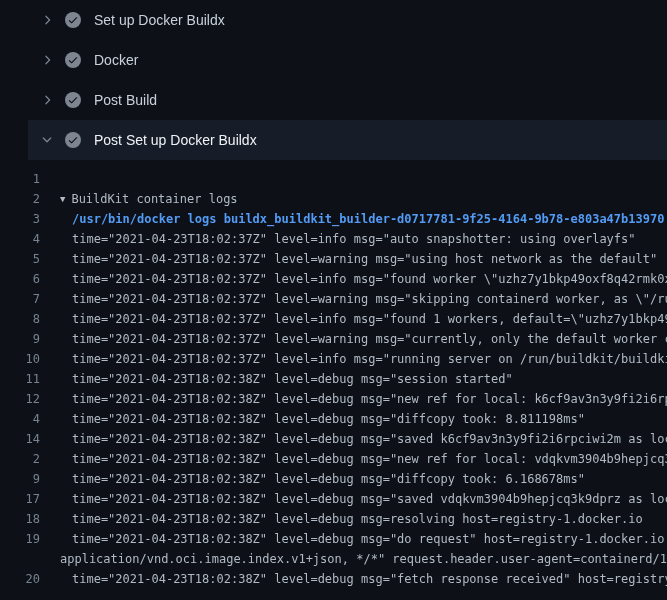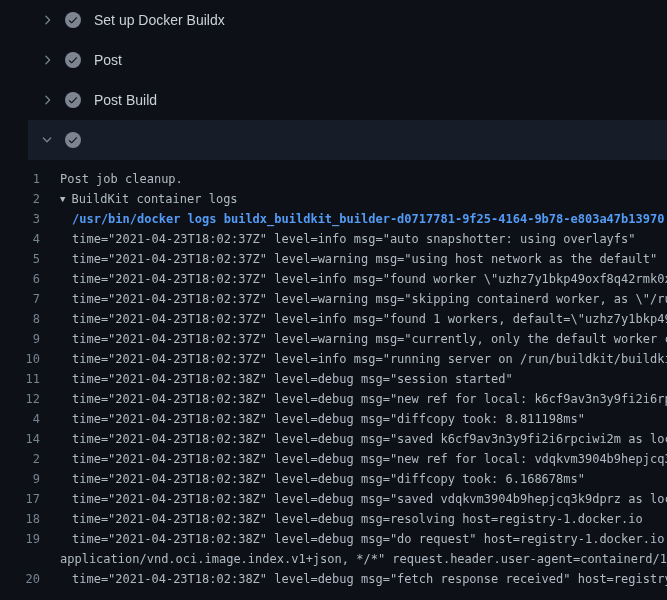--- a/index.html
+++ b/index.html
@@ -68,21 +68,21 @@
       <svg viewBox="0 0 16 16">
           <path d="M6.22 3.22a.75.75 0 0 1 1.06 0l4.25 4.25a.75.75 0 0 1 0 1.06l-4.25 4.25a.75.75 0 0 1-1.06-1.06L9.94 8 6.22 4.28a.75.75 0 0 1 0-1.06Z"></path>
         </svg>
     </span>
     <span class="check">
       <svg viewBox="0 0 16 16">
           <circle cx="8" cy="8" r="8" fill="#7d8590"></circle>
           <path fill="#0d1117" transform="translate(2.4,2.4) scale(0.7)" d="M13.78 4.22a.75.75 0 0 1 0 1.06l-7.25 7.25a.75.75 0 0 1-1.06 0L2.22 9.28a.75.75 0 0 1 1.06-1.06L6 10.94l6.72-6.72a.75.75 0 0 1 1.06 0z"></path>
         </svg>
     </span>
-    <span class="step-label">Post</span>
+    <span class="step-label">Docker</span>
   </div>
 
   <div class="step-row">
     <span class="chev">
       <svg viewBox="0 0 16 16">
           <path d="M6.22 3.22a.75.75 0 0 1 1.06 0l4.25 4.25a.75.75 0 0 1 0 1.06l-4.25 4.25a.75.75 0 0 1-1.06-1.06L9.94 8 6.22 4.28a.75.75 0 0 1 0-1.06Z"></path>
         </svg>
     </span>
     <span class="check">
       <svg viewBox="0 0 16 16">
@@ -98,26 +98,27 @@
       <svg viewBox="0 0 16 16">
           <path d="M12.78 5.22a.75.75 0 0 1 0 1.06l-4.25 4.25a.75.75 0 0 1-1.06 0L3.22 6.28a.75.75 0 0 1 1.06-1.06L8 8.94l3.72-3.72a.75.75 0 0 1 1.06 0Z"></path>
         </svg>
     </span>
     <span class="check">
       <svg viewBox="0 0 16 16">
           <circle cx="8" cy="8" r="8" fill="#7d8590"></circle>
           <path fill="#0d1117" transform="translate(2.4,2.4) scale(0.7)" d="M13.78 4.22a.75.75 0 0 1 0 1.06l-7.25 7.25a.75.75 0 0 1-1.06 0L2.22 9.28a.75.75 0 0 1 1.06-1.06L6 10.94l6.72-6.72a.75.75 0 0 1 1.06 0z"></path>
         </svg>
     </span>
+    <span class="step-label">Post Set up Docker Buildx</span>
   </div>
 
 </div>
 
 <div class="log" id="log">
-    <div class="log-row indent-base"><span class="log-num">1</span><span class="log-text kind-text"><span>Post job cleanup.</span></span></div>
+    <div class="log-row indent-base"><span class="log-num">1</span></div>
     <div class="log-row indent-base"><span class="log-num">2</span><span class="log-text kind-group"><span class="group-toggle">▼</span><span>BuildKit container logs</span></span></div>
     <div class="log-row indent-child"><span class="log-num">3</span><span class="log-text kind-command"><span>/usr/bin/docker logs buildx_buildkit_builder-d0717781-9f25-4164-9b78-e803a47b13970</span></span></div>
     <div class="log-row indent-child"><span class="log-num">4</span><span class="log-text kind-log"><span>time="2021-04-23T18:02:37Z" level=info msg="auto snapshotter: using overlayfs"</span></span></div>
     <div class="log-row indent-child"><span class="log-num">5</span><span class="log-text kind-log"><span>time="2021-04-23T18:02:37Z" level=warning msg="using host network as the default"</span></span></div>
     <div class="log-row indent-child"><span class="log-num">6</span><span class="log-text kind-log"><span>time="2021-04-23T18:02:37Z" level=info msg="found worker \"uzhz7y1bkp49oxf8q42rmk0xjd\", labels=map[org.mobyproject.buildkit.worker.executor:oci], platforms=[linux/amd64 linux/arm64</span></span></div>
     <div class="log-row indent-child"><span class="log-num">7</span><span class="log-text kind-log"><span>time="2021-04-23T18:02:37Z" level=warning msg="skipping containerd worker, as \"/run/containerd/containerd.sock\" does not exist"</span></span></div>
     <div class="log-row indent-child"><span class="log-num">8</span><span class="log-text kind-log"><span>time="2021-04-23T18:02:37Z" level=info msg="found 1 workers, default=\"uzhz7y1bkp49oxf8q42rmk0xjd\""</span></span></div>
     <div class="log-row indent-child"><span class="log-num">9</span><span class="log-text kind-log"><span>time="2021-04-23T18:02:37Z" level=warning msg="currently, only the default worker can be used."</span></span></div>
     <div class="log-row indent-child"><span class="log-num">10</span><span class="log-text kind-log"><span>time="2021-04-23T18:02:37Z" level=info msg="running server on /run/buildkit/buildkitd.sock"</span></span></div>
     <div class="log-row indent-child"><span class="log-num">11</span><span class="log-text kind-log"><span>time="2021-04-23T18:02:38Z" level=debug msg="session started"</span></span></div>

